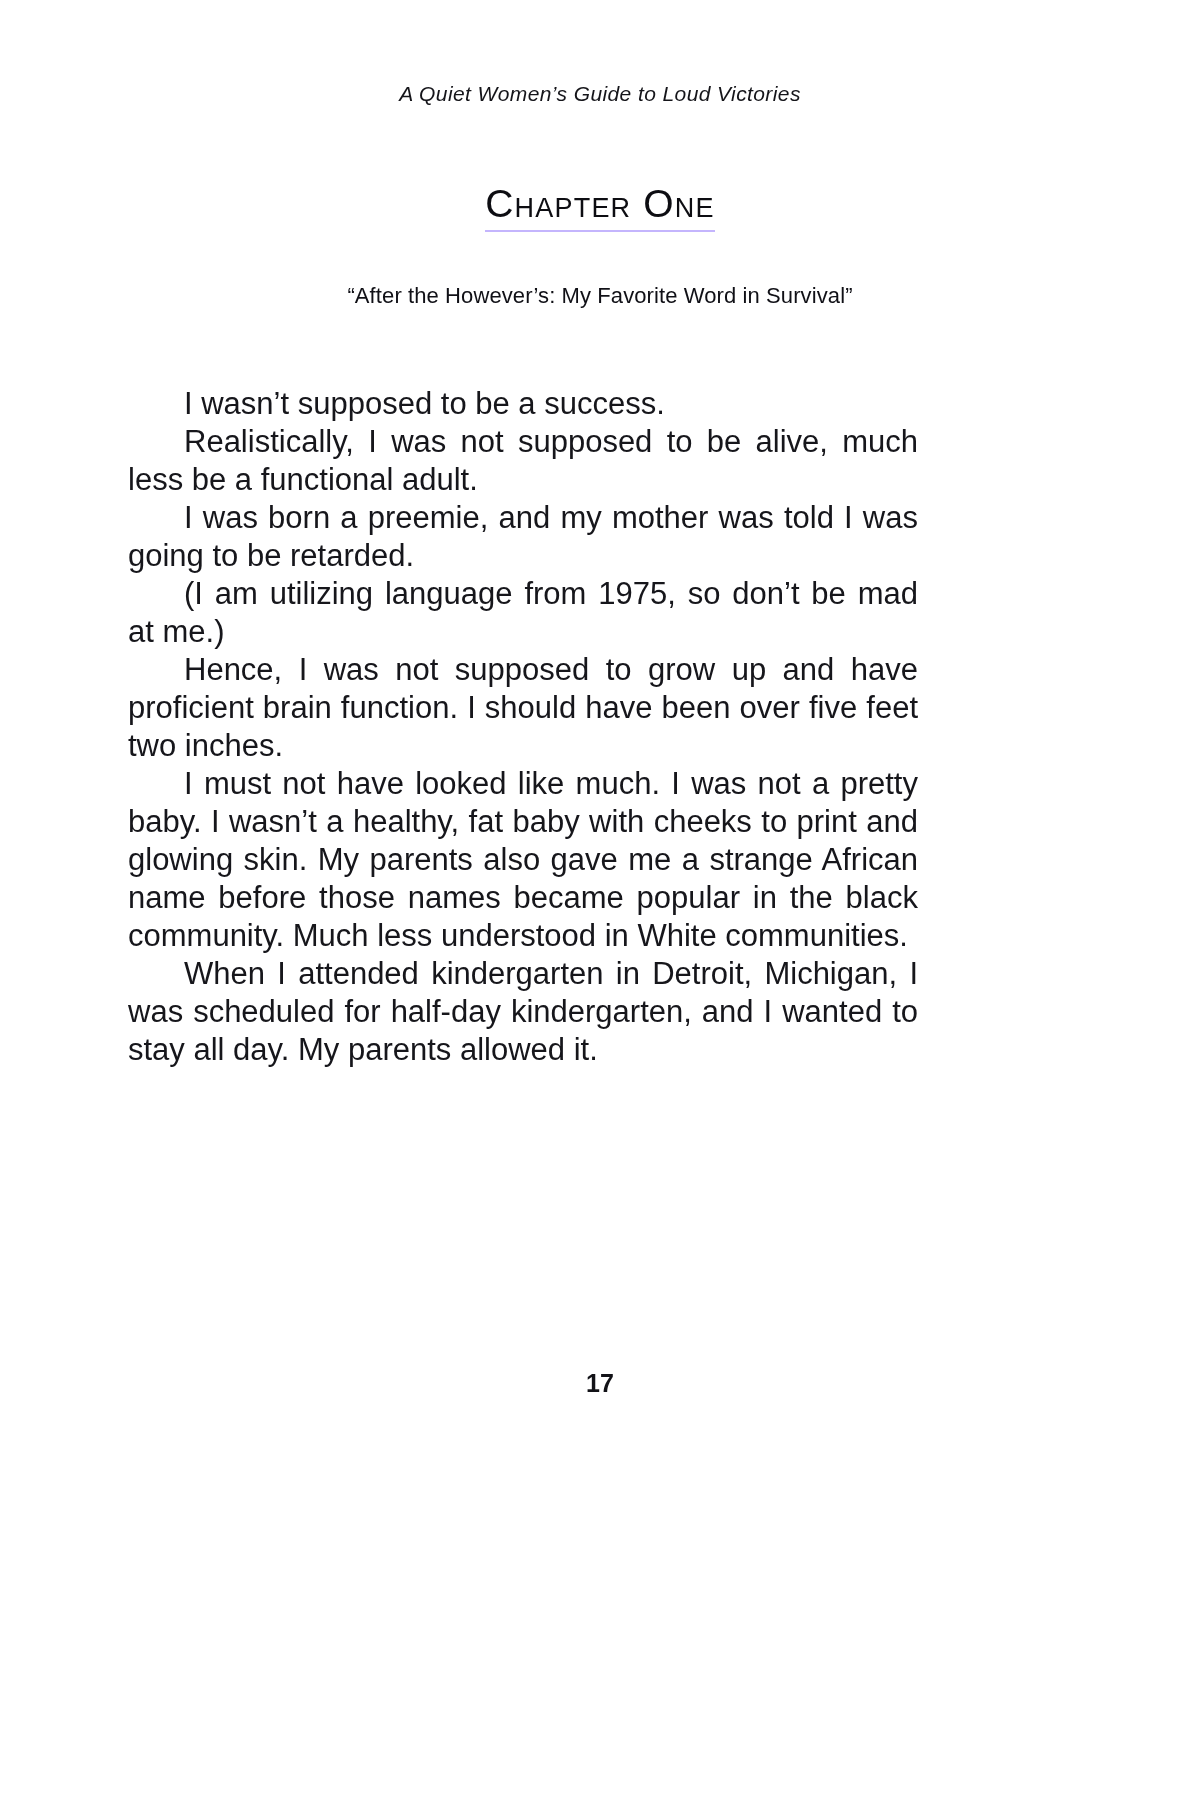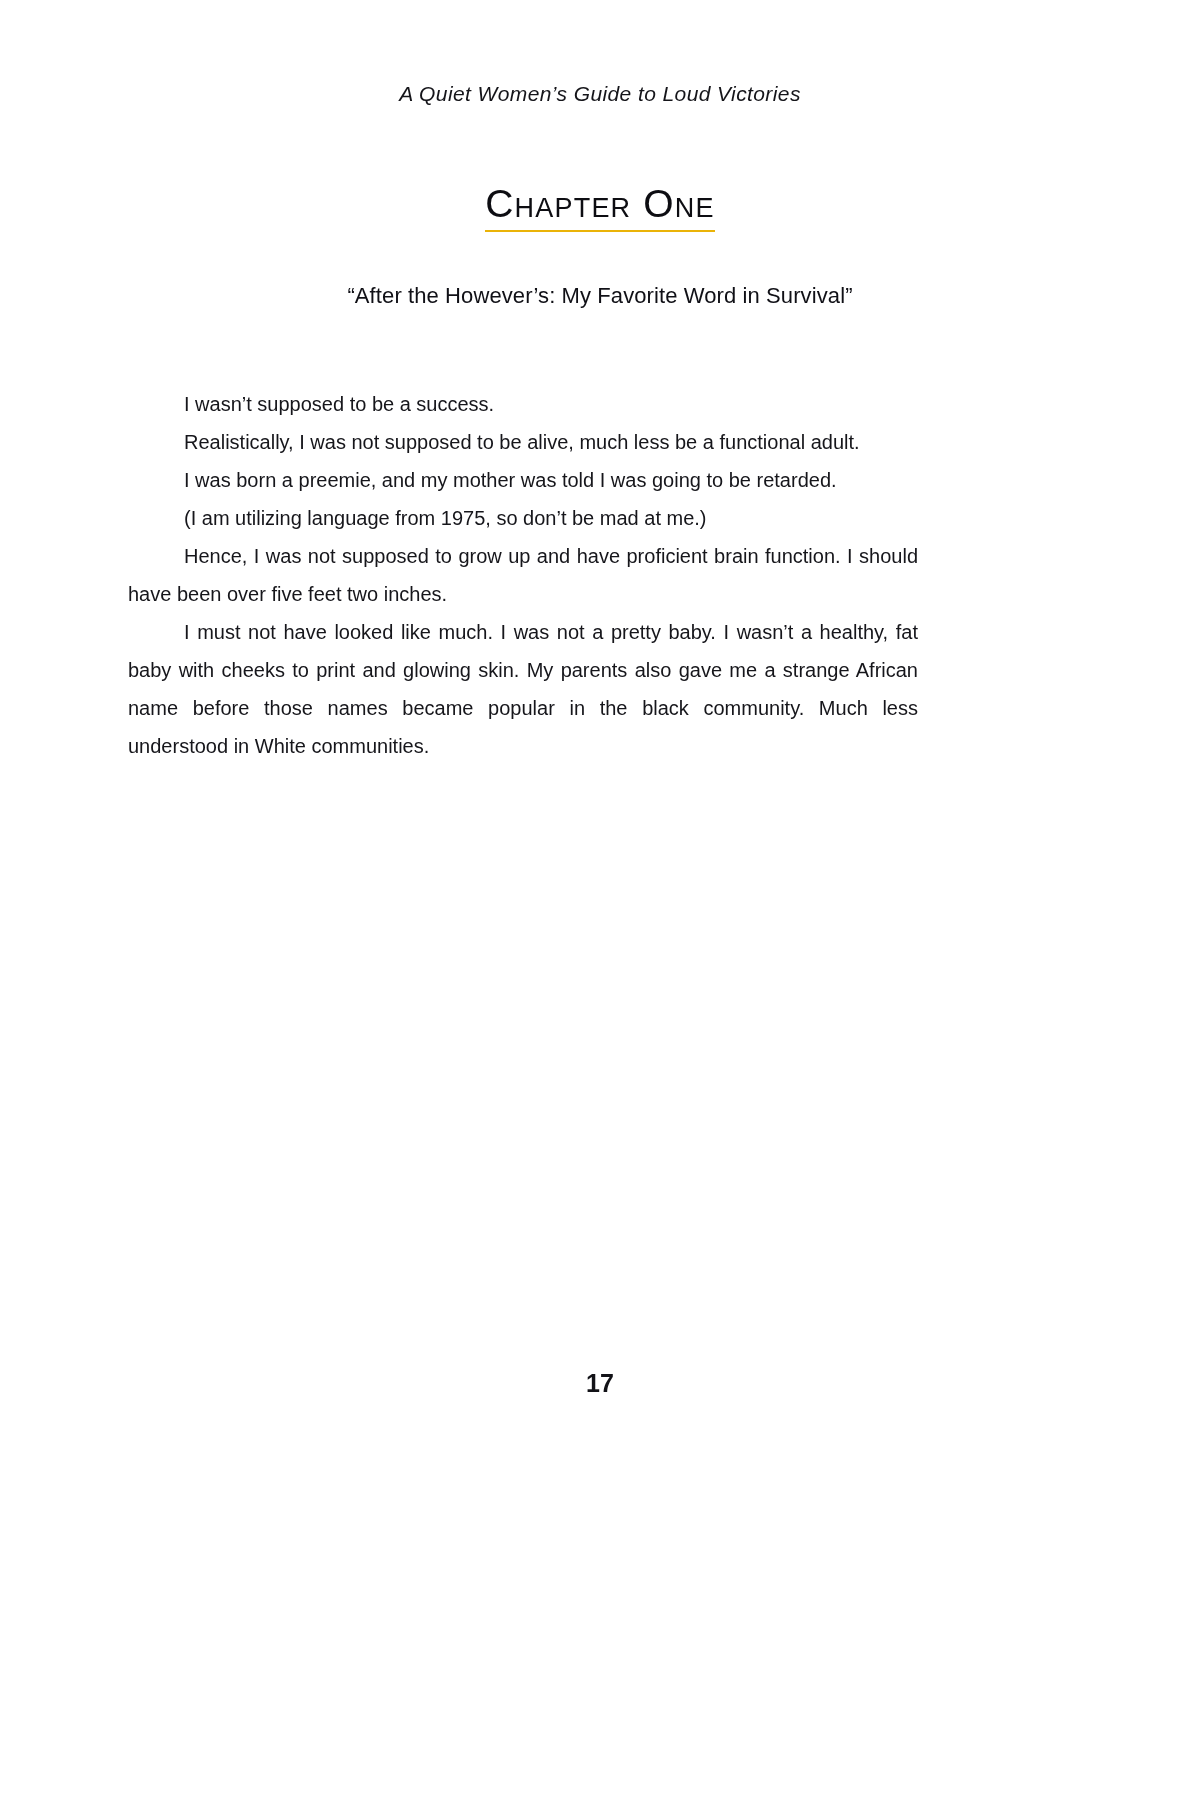--- a/index.html
+++ b/index.html
@@ -41,21 +41,21 @@
     width: 1200px;
     text-align: center;
   }
   .chapter-title {
     display: inline-block;
     font-size: 39px;
     font-variant: small-caps;
     letter-spacing: 1.2px;
     color: #0d0d12;
     padding-bottom: 5px;
-    border-bottom: 2px solid #eab308;
+    border-bottom: 2px solid #c4b5fd;
     line-height: 1.08;
   }
 
   
   .section-subtitle {
     position: absolute;
     top: 283px;
     left: 0;
     width: 1200px;
     text-align: center;
@@ -70,21 +70,21 @@
     position: absolute;
     top: 385px;
     left: 128px;
     width: 790px;
   }
   .body-block p {
     margin: 0 0 0 0;
     text-indent: 56px;
     text-align: justify;
     text-justify: inter-word;
-    font-size: 20px;
+    font-size: 31px;
     line-height: 38px;
     color: #16161b;
     hyphens: none;
   }
 
   
   .folio {
     position: absolute;
     top: 1369px;
     left: 0;
@@ -108,17 +108,18 @@
 
   <div class="section-subtitle">“After the However’s: My Favorite Word in Survival”</div>
 
   <div class="body-block">
     <p>I wasn’t supposed to be a success.</p>
     <p>Realistically, I was not supposed to be alive, much less be a functional adult.</p>
     <p>I was born a preemie, and my mother was told I was going to be retarded.</p>
     <p>(I am utilizing language from 1975, so don’t be mad at me.)</p>
     <p>Hence, I was not supposed to grow up and have proficient brain function. I should have been over five feet two inches.</p>
     <p>I must not have looked like much. I was not a pretty baby. I wasn’t a healthy, fat baby with cheeks to print and glowing skin. My parents also gave me a strange African name before those names became popular in the black community. Much less understood in White communities.</p>
+    <p>When I attended kindergarten in Detroit, Michigan, I was scheduled for half-day kindergarten, and I wanted to stay all day. My parents allowed it.</p>
   </div>
 
   <div class="folio">17</div>
 
 </div>
 
 </body></html>

